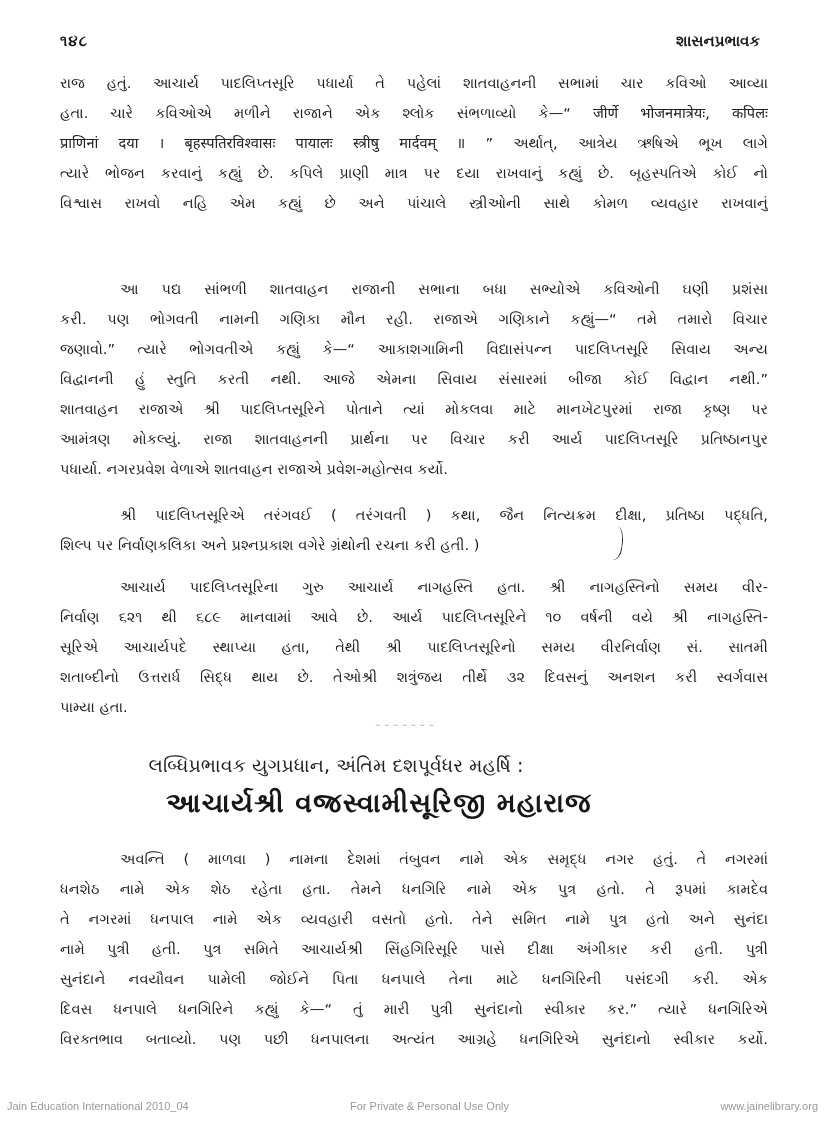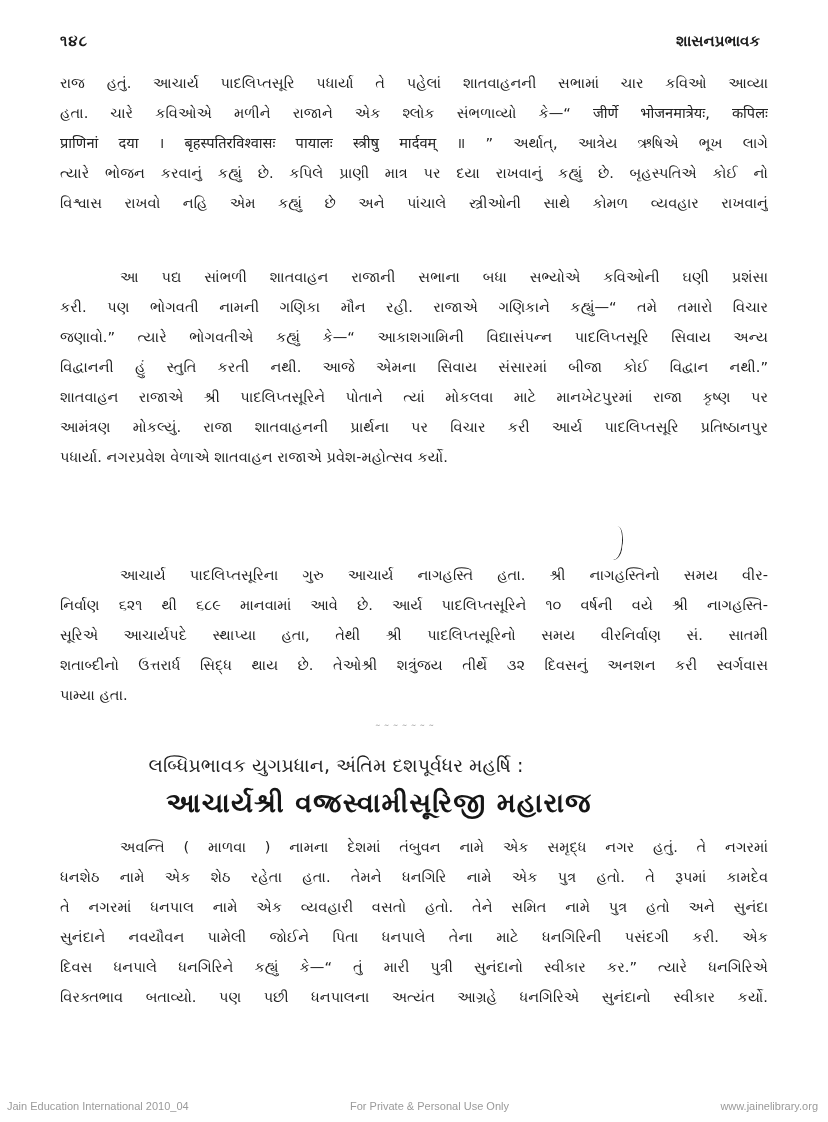--- a/index.html
+++ b/index.html
@@ -48,20 +48,21 @@
       white-space: nowrap;
       text-align: justify;
       text-align-last: justify;
       overflow: hidden;
     }
     .line.last {
       text-align-last: left;
     }
     .line.indent {
       padding-left: 60px;
+      margin-top: 12px;
     }
     .ornament {
       position: absolute;
       top: 712px;
       left: 340px;
       width: 130px;
       height: 6px;
       text-align: center;
       font-size: 6px;
       line-height: 6px;
@@ -135,39 +136,44 @@
   <div class="body-text" style="top:252px;">
     <div class="line indent">આ પદ્ય સાંભળી શાતવાહન રાજાની સભાના બધા સભ્યોએ કવિઓની ઘણી પ્રશંસા</div>
     <div class="line">કરી. પણ ભોગવતી નામની ગણિકા મૌન રહી. રાજાએ ગણિકાને કહ્યું—“ તમે તમારો વિચાર</div>
     <div class="line">જણાવો.” ત્યારે ભોગવતીએ કહ્યું કે—“ આકાશગામિની વિદ્યાસંપન્ન પાદલિપ્તસૂરિ સિવાય અન્ય</div>
     <div class="line">વિદ્વાનની હું સ્તુતિ કરતી નથી. આજે એમના સિવાય સંસારમાં બીજા કોઈ વિદ્વાન નથી.”</div>
     <div class="line">શાતવાહન રાજાએ શ્રી પાદલિપ્તસૂરિને પોતાને ત્યાં મોકલવા માટે માનખેટપુરમાં રાજા કૃષ્ણ પર</div>
     <div class="line">આમંત્રણ મોકલ્યું. રાજા શાતવાહનની પ્રાર્થના પર વિચાર કરી આર્ય પાદલિપ્તસૂરિ પ્રતિષ્ઠાનપુર</div>
     <div class="line last">પધાર્યા. નગરપ્રવેશ વેળાએ શાતવાહન રાજાએ પ્રવેશ-મહોત્સવ કર્યો.</div>
   </div>
 
+  <div class="body-text" style="top:478px;">
+    <div class="line indent">શ્રી પાદલિપ્તસૂરિએ તરંગવઈ ( તરંગવતી ) કથા, જૈન નિત્યક્રમ દીક્ષા, પ્રતિષ્ઠા પદ્ધતિ,</div>
+    <div class="line last">શિલ્પ પર નિર્વાણકલિકા અને પ્રશ્નપ્રકાશ વગેરે ગ્રંથોની રચના કરી હતી. )</div>
+  </div>
   <div class="bracket-mark"></div>
 
   <div class="body-text" style="top:550px;">
     <div class="line indent">આચાર્ય પાદલિપ્તસૂરિના ગુરુ આચાર્ય નાગહસ્તિ હતા. શ્રી નાગહસ્તિનો સમય વીર-</div>
     <div class="line">નિર્વાણ ૬૨૧ થી ૬૮૯ માનવામાં આવે છે. આર્ય પાદલિપ્તસૂરિને ૧૦ વર્ષની વયે શ્રી નાગહસ્તિ-</div>
     <div class="line">સૂરિએ આચાર્યપદે સ્થાપ્યા હતા, તેથી શ્રી પાદલિપ્તસૂરિનો સમય વીરનિર્વાણ સં. સાતમી</div>
     <div class="line">શતાબ્દીનો ઉત્તરાર્ધ સિદ્ધ થાય છે. તેઓશ્રી શત્રુંજય તીર્થે ૩૨ દિવસનું અનશન કરી સ્વર્ગવાસ</div>
     <div class="line last">પામ્યા હતા.</div>
   </div>
 
   <div class="ornament">~ ~ ~ ~ ~ ~ ~</div>
 
   <div class="section-heading">લબ્ધિપ્રભાવક યુગપ્રધાન, અંતિમ દશપૂર્વધર મહર્ષિ :</div>
   <div class="section-title">આચાર્યશ્રી વજ્રસ્વામીસૂરિજી મહારાજ</div>
 
   <div class="body-text" style="top:822px;">
     <div class="line indent">અવન્તિ ( માળવા ) નામના દેશમાં તંબુવન નામે એક સમૃદ્ધ નગર હતું. તે નગરમાં</div>
     <div class="line">ધનશેઠ નામે એક શેઠ રહેતા હતા. તેમને ધનગિરિ નામે એક પુત્ર હતો. તે રૂપમાં કામદેવ</div>
     <div class="line">તે નગરમાં ધનપાલ નામે એક વ્યવહારી વસતો હતો. તેને સમિત નામે પુત્ર હતો અને સુનંદા</div>
+    <div class="line">નામે પુત્રી હતી. પુત્ર સમિતે આચાર્યશ્રી સિંહગિરિસૂરિ પાસે દીક્ષા અંગીકાર કરી હતી. પુત્રી</div>
     <div class="line">સુનંદાને નવયૌવન પામેલી જોઈને પિતા ધનપાલે તેના માટે ધનગિરિની પસંદગી કરી. એક</div>
     <div class="line">દિવસ ધનપાલે ધનગિરિને કહ્યું કે—“ તું મારી પુત્રી સુનંદાનો સ્વીકાર કર.” ત્યારે ધનગિરિએ</div>
     <div class="line">વિરક્તભાવ બતાવ્યો. પણ પછી ધનપાલના અત્યંત આગ્રહે ધનગિરિએ સુનંદાનો સ્વીકાર કર્યો.</div>
   </div>
 
   <div class="footer">
     <span>Jain Education International   2010_04</span>
     <span class="center">For Private &amp; Personal Use Only</span>
     <span>www.jainelibrary.org</span>
   </div>

